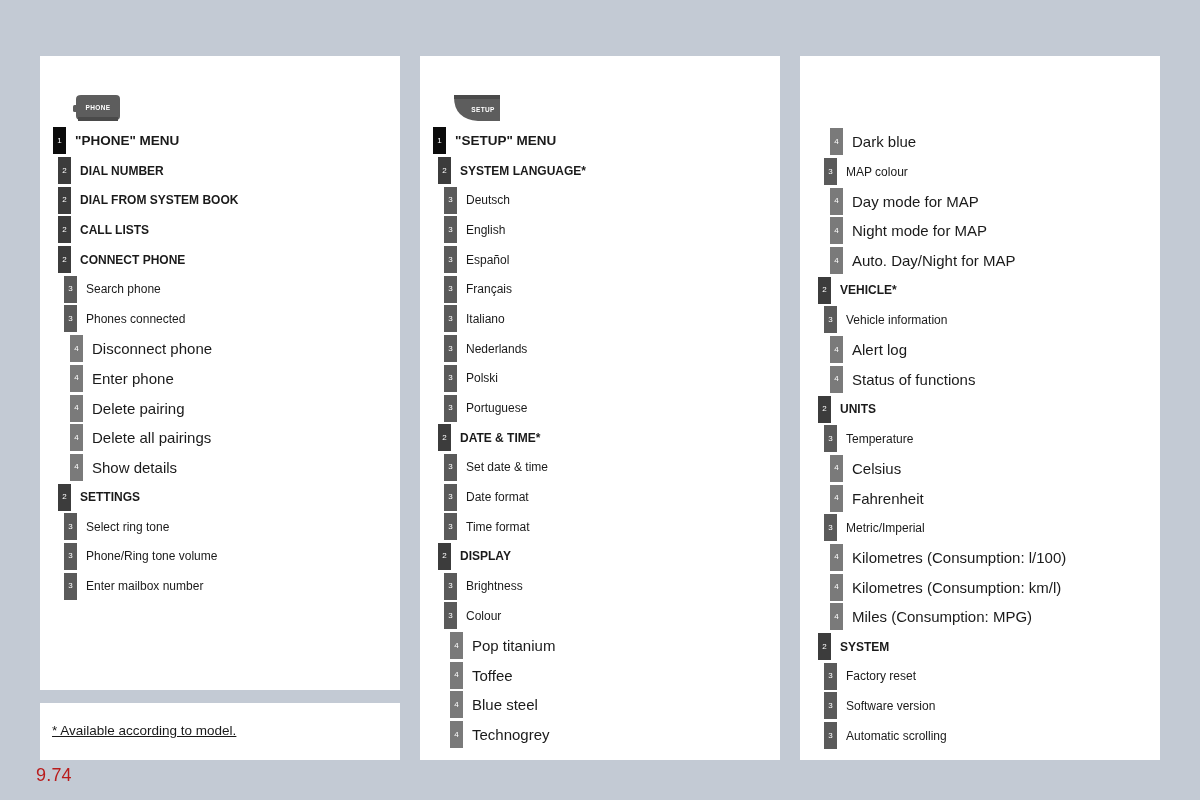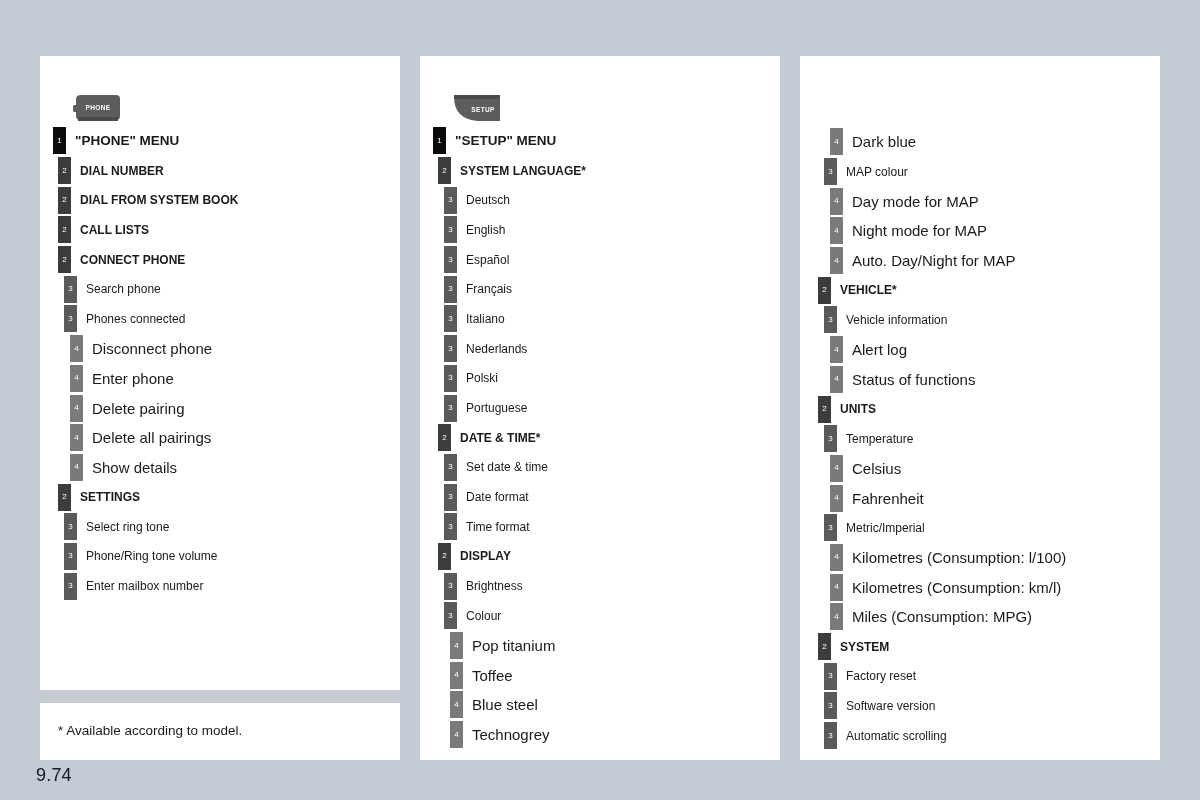--- a/index.html
+++ b/index.html
@@ -84,34 +84,35 @@
 
   
   .lvl1 { padding-left: 13px; }
   .lvl2 { padding-left: 18px; }
   .lvl3 { padding-left: 24px; }
   .lvl4 { padding-left: 30px; }
 
   
   #footnote-text {
     position: absolute;
-    left: 18px;
+    left: 12px;
     top: 20px;
     font-size: 13.5px;
     color: #1a1a1a;
     white-space: nowrap;
+    text-decoration: underline;
   }
 
   
   #page-number {
     position: absolute;
     left: 36px;
     top: 765px;
     font-size: 18px;
-    color: #0f172a;
+    color: #b91c1c;
     letter-spacing: 0.2px;
   }
 </style>
 </head>
 <body>
 
 <div id="page">
 
   <div class="panel" id="panel-phone">
     <div class="menu-icon-wrap">

